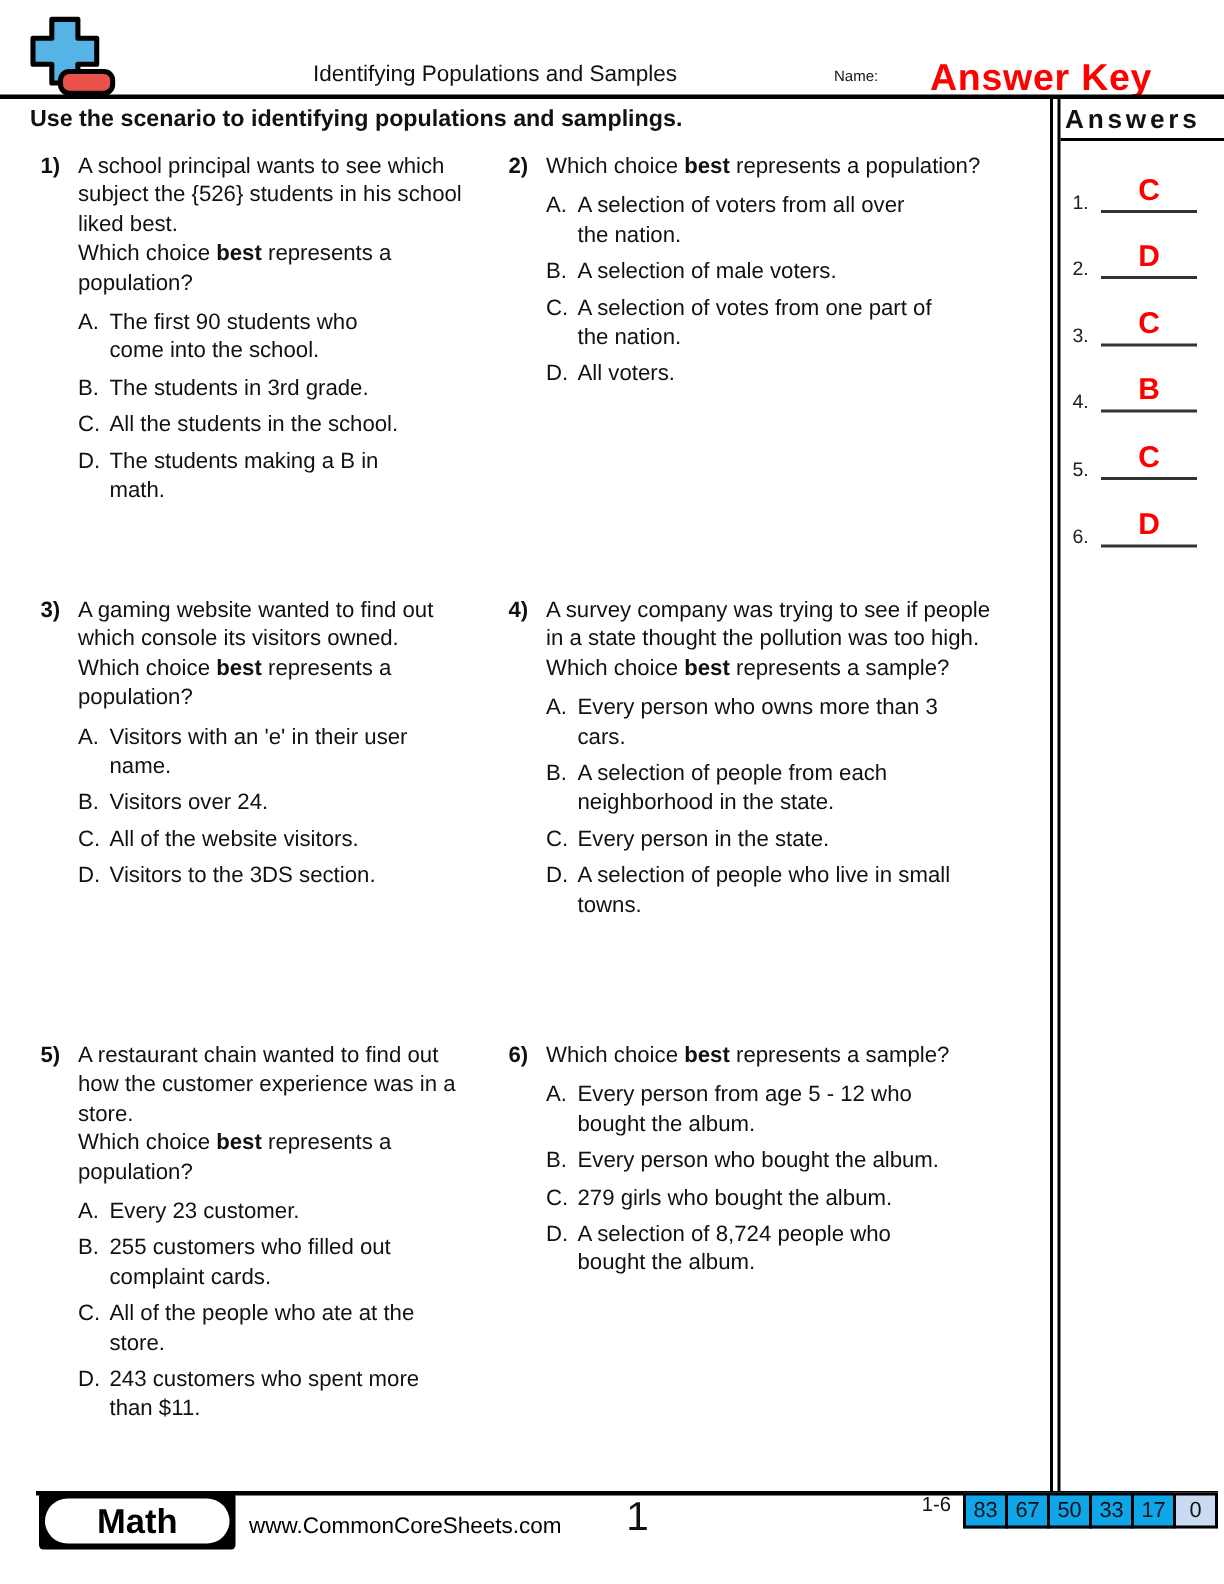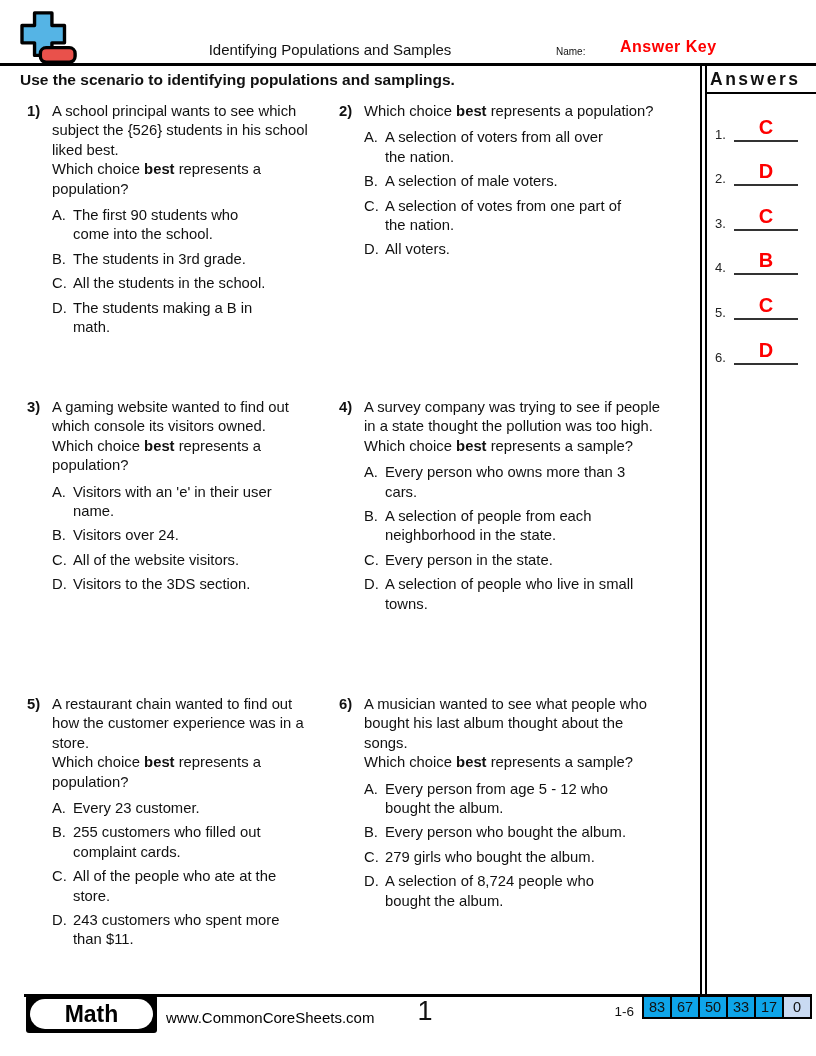--- a/index.html
+++ b/index.html
@@ -4,21 +4,21 @@
 <style>
   html,body{margin:0;padding:0;}
   body{
     width:816px;height:1056px;position:relative;background:#ffffff;
     font-family:"Liberation Sans", sans-serif;color:#111;overflow:hidden;
   }
   
   .logo{position:absolute;left:18px;top:10px;width:64px;height:56px;}
   .page-title{position:absolute;left:130px;top:41px;width:400px;text-align:center;font-size:15px;}
   .name-label{position:absolute;left:556px;top:46px;font-size:10px;}
-  .name-value{position:absolute;left:620px;top:38px;font-size:16px;font-weight:bold;color:#FE0000;letter-spacing:.5px;}
+  .name-value{position:absolute;left:620px;top:38px;font-size:25px;font-weight:bold;color:#FE0000;letter-spacing:.5px;}
   .header-rule{position:absolute;left:0;top:63px;width:816px;height:3px;background:#000;}
   .instruction{position:absolute;left:20px;top:71px;font-size:15.5px;font-weight:bold;}
   
   .answers-panel{position:absolute;left:700px;top:66px;width:116px;height:929px;border-left:7px double #000;box-sizing:border-box;}
   .answers-title{display:block;font-weight:bold;font-size:17.5px;letter-spacing:2.5px;border-bottom:2px solid #000;padding:3px 0 2px 3px;}
   .answer-rows{position:absolute;top:36px;left:0;right:4px;}
   .answer-row{position:relative;height:44.6px;}
   .answer-num{position:absolute;left:8px;bottom:5px;font-size:13px;color:#222;}
   .answer-line{position:absolute;left:27px;bottom:5px;width:64px;border-bottom:2px solid #333;text-align:center;}
   .answer-letter{color:#FE0000;font-weight:bold;font-size:20px;line-height:1;display:inline-block;padding-bottom:3px;}
@@ -36,21 +36,21 @@
   .choices{margin-top:7px;}
   .choice{display:flex;margin-bottom:5px;}
   .choice-letter{width:21px;flex-shrink:0;}
   .choice-text{flex:1;white-space:pre-line;}
   
   .footer-rule{position:absolute;left:24px;top:994px;width:788px;height:2.5px;background:#000;}
   .math-badge{position:absolute;left:26px;top:995px;width:131px;height:38px;background:#000;border-radius:3px;}
   .math-pill{position:absolute;left:4px;top:4px;right:4px;bottom:4px;background:#fff;border-radius:17px;display:flex;align-items:center;justify-content:center;font-weight:bold;font-size:23px;color:#000;}
   .website{position:absolute;left:166px;top:1009px;font-size:15px;color:#000;}
   .page-number{position:absolute;left:340px;top:996px;width:170px;text-align:center;font-size:27px;font-weight:400;}
-  .score-strip{position:absolute;right:4px;top:995px;display:flex;align-items:flex-end;height:24px;}
+  .score-strip{position:absolute;right:4px;top:995px;display:flex;align-items:flex-start;height:24px;}
   .score-range{font-size:13.5px;margin-right:8px;}
   .score-cell{width:26px;height:20px;border:2px solid #000;margin-left:-2px;display:flex;align-items:center;justify-content:center;font-size:14.5px;background:#0ea5e9;}
   .score-cell.first{margin-left:0;}
   .score-cell.highlight{background:#C9DAF2;}
 </style>
 </head>
 <body>
 
 <div class="logo">
   <svg width="64" height="56" viewBox="0 0 64 58">
@@ -239,23 +239,20 @@
           <span class="choice-text">243 customers who spent more
 than $11.</span>
         </div>
     </div>
   </div>
 </div>
 
 <div class="question" id="q6">
   <span class="q-num">6)</span>
   <div class="q-body">
-    <div class="pre">A musician wanted to see what people who
-bought his last album thought about the
-songs.</div>
     <div><span class="pre">Which choice </span><b class="pre">best</b><span class="pre"> represents a sample?</span></div>
     <div class="choices">
       <div class="choice">
           <span class="choice-letter">A.</span>
           <span class="choice-text">Every person from age 5 - 12 who
 bought the album.</span>
         </div>
       <div class="choice">
           <span class="choice-letter">B.</span>
           <span class="choice-text">Every person who bought the album.</span>

